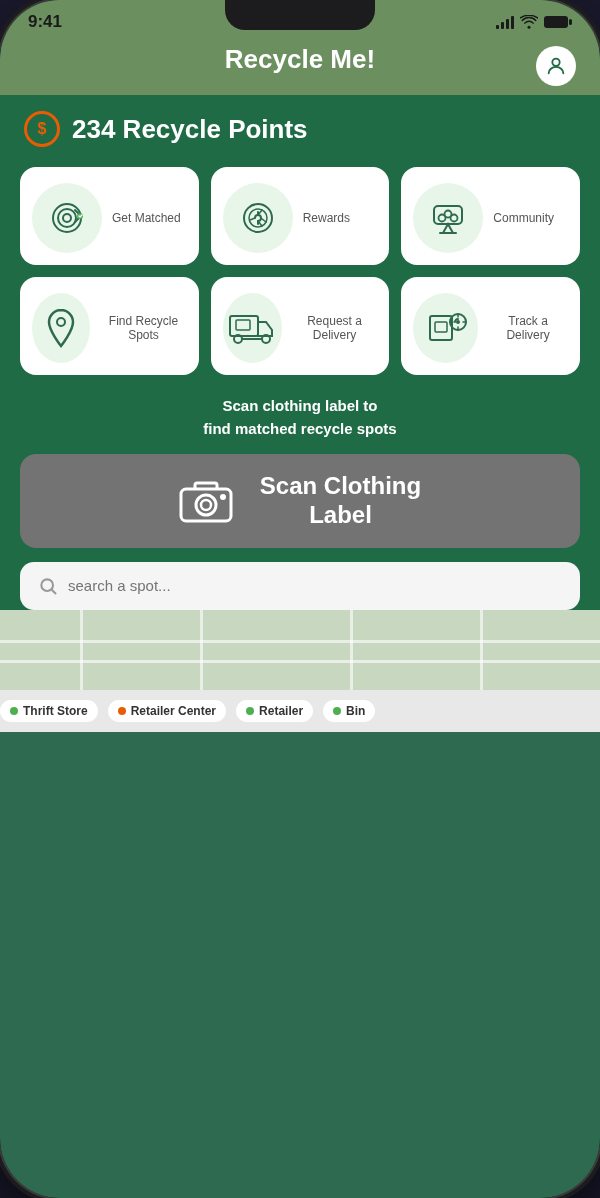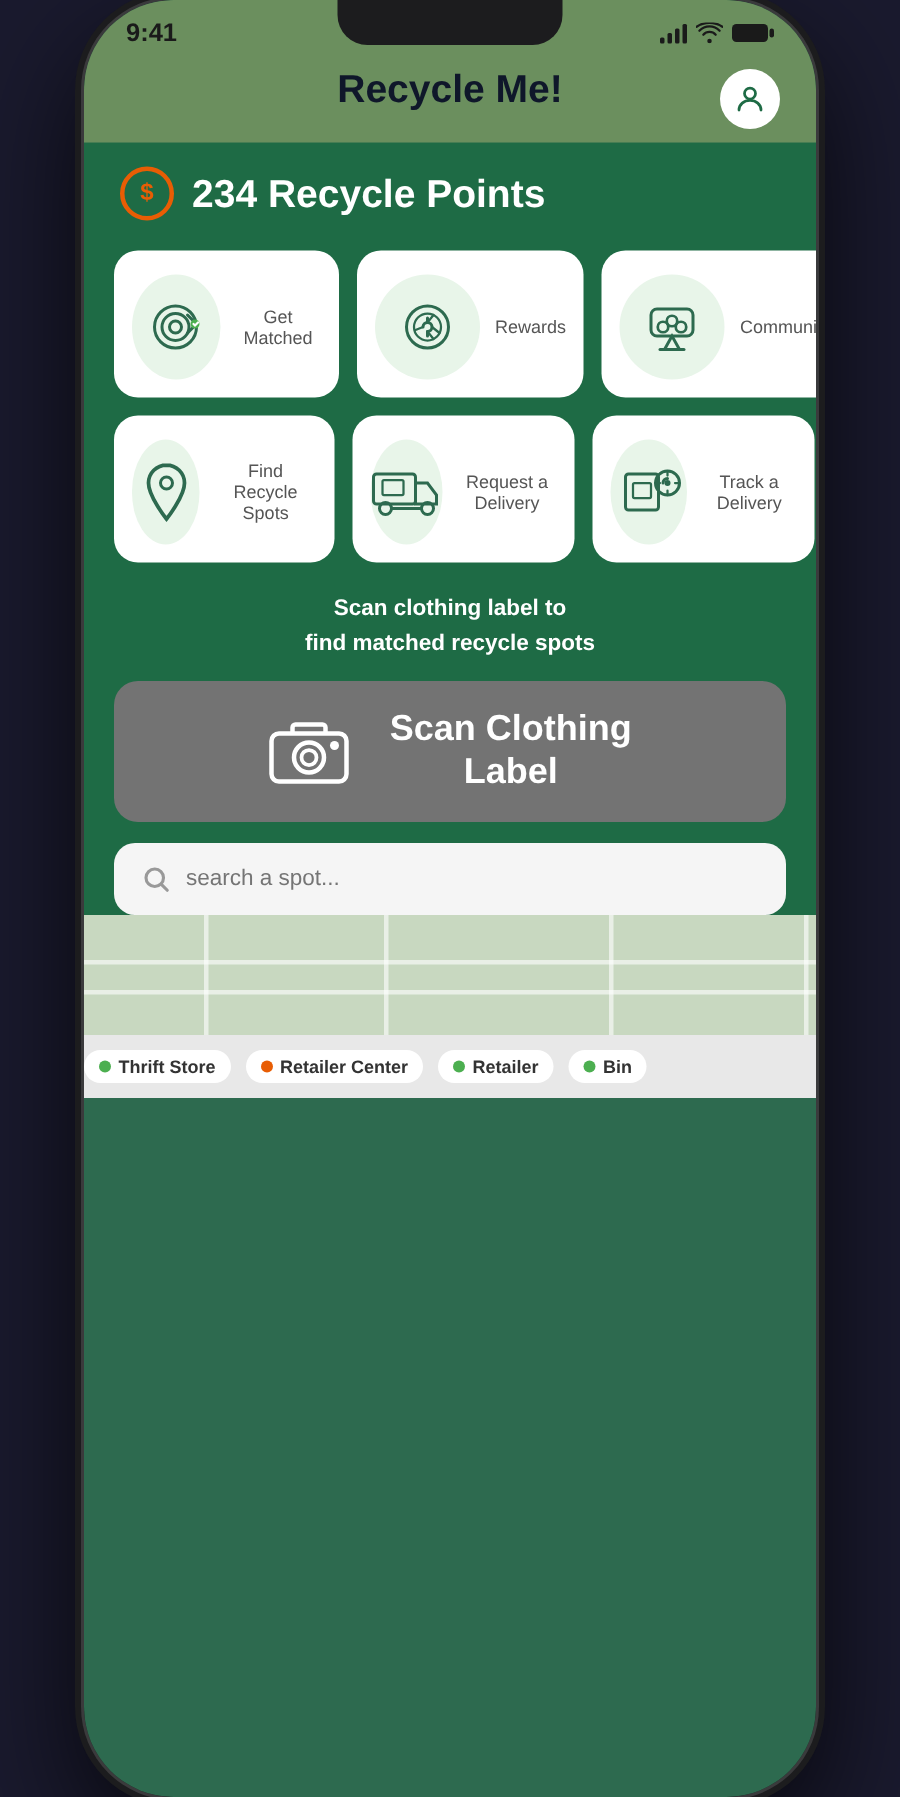--- a/index.html
+++ b/index.html
@@ -7,21 +7,21 @@
     body {
       background: #1a1a2e;
       display: flex;
       justify-content: center;
       align-items: center;
       min-height: 100vh;
       font-family: -apple-system, BlinkMacSystemFont, 'Segoe UI', sans-serif;
     }
 
     .phone-frame {
-      width: 488px;
+      width: 600px;
       height: 1198px;
       background: #1c1c1e;
       border-radius: 60px;
       position: relative;
       overflow: hidden;
       box-shadow: 0 0 0 2px #3a3a3c, 0 0 0 6px #1c1c1e, 0 30px 80px rgba(0,0,0,0.8);
     }
 
     .phone-screen {
       position: absolute;
@@ -86,21 +86,21 @@
       padding: 8px 24px 20px;
       display: flex;
       justify-content: center;
       align-items: center;
       position: relative;
     }
 
     .app-title {
       font-size: 26px;
       font-weight: 800;
-      color: #0f172a;
+      color: #ffffff;
     }
 
     .profile-icon {
       position: absolute;
       right: 24px;
       top: 50%;
       transform: translateY(-50%);
       width: 40px;
       height: 40px;
       border-radius: 50%;

